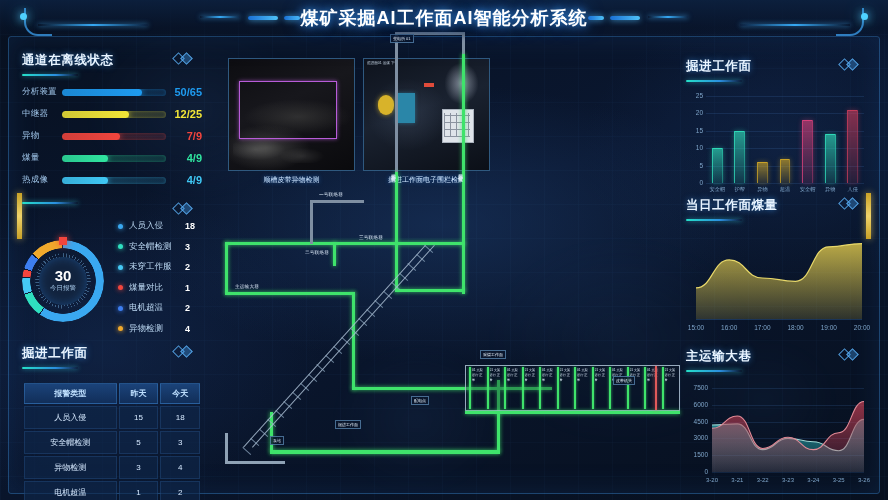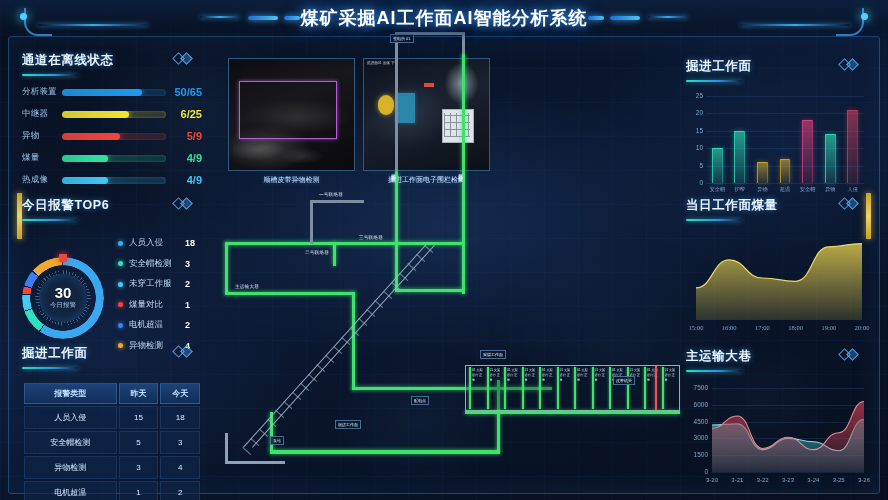--- a/index.html
+++ b/index.html
@@ -187,49 +187,48 @@
         <div class="prog-track" style="background: linear-gradient(90deg, rgba(30, 155, 240, 0.267), rgba(30, 155, 240, 0.133)); box-shadow: rgba(30, 155, 240, 0.333) 0px 0px 3px inset;">
           <div class="prog-fill" style="width: 77%; background: linear-gradient(90deg, rgba(30, 155, 240, 0.8), rgb(30, 155, 240)); box-shadow: rgba(30, 155, 240, 0.8) 0px 0px 6px;"></div>
         </div>
         <div class="prog-val" style="color: rgb(30, 155, 240);">50/65</div>
       </div>
       <div class="prog-row">
         <div class="prog-label">中继器</div>
         <div class="prog-track" style="background: linear-gradient(90deg, rgba(242, 230, 55, 0.267), rgba(242, 230, 55, 0.133)); box-shadow: rgba(242, 230, 55, 0.333) 0px 0px 3px inset;">
           <div class="prog-fill" style="width: 64%; background: linear-gradient(90deg, rgba(242, 230, 55, 0.8), rgb(242, 230, 55)); box-shadow: rgba(242, 230, 55, 0.8) 0px 0px 6px;"></div>
         </div>
-        <div class="prog-val" style="color: rgb(242, 230, 55);">6/25</div>
+        <div class="prog-val" style="color: rgb(242, 230, 55);">12/25</div>
       </div>
       <div class="prog-row">
         <div class="prog-label">异物</div>
         <div class="prog-track" style="background: linear-gradient(90deg, rgba(242, 69, 61, 0.267), rgba(242, 69, 61, 0.133)); box-shadow: rgba(242, 69, 61, 0.333) 0px 0px 3px inset;">
           <div class="prog-fill" style="width: 56%; background: linear-gradient(90deg, rgba(242, 69, 61, 0.8), rgb(242, 69, 61)); box-shadow: rgba(242, 69, 61, 0.8) 0px 0px 6px;"></div>
         </div>
-        <div class="prog-val" style="color: rgb(242, 69, 61);">5/9</div>
+        <div class="prog-val" style="color: rgb(242, 69, 61);">7/9</div>
       </div>
       <div class="prog-row">
         <div class="prog-label">煤量</div>
         <div class="prog-track" style="background: linear-gradient(90deg, rgba(48, 229, 160, 0.267), rgba(48, 229, 160, 0.133)); box-shadow: rgba(48, 229, 160, 0.333) 0px 0px 3px inset;">
           <div class="prog-fill" style="width: 44%; background: linear-gradient(90deg, rgba(48, 229, 160, 0.8), rgb(48, 229, 160)); box-shadow: rgba(48, 229, 160, 0.8) 0px 0px 6px;"></div>
         </div>
         <div class="prog-val" style="color: rgb(48, 229, 160);">4/9</div>
       </div>
       <div class="prog-row">
         <div class="prog-label">热成像</div>
         <div class="prog-track" style="background: linear-gradient(90deg, rgba(63, 200, 245, 0.267), rgba(63, 200, 245, 0.133)); box-shadow: rgba(63, 200, 245, 0.333) 0px 0px 3px inset;">
           <div class="prog-fill" style="width: 44%; background: linear-gradient(90deg, rgba(63, 200, 245, 0.8), rgb(63, 200, 245)); box-shadow: rgba(63, 200, 245, 0.8) 0px 0px 6px;"></div>
         </div>
         <div class="prog-val" style="color: rgb(63, 200, 245);">4/9</div>
       </div>
     </div>
 </div>
 
 <div class="panel" style="left:22px; top:197px; width:180px;">
   <div style="position:relative;">
-    <div class="p-title">今日报警TOP6</div>
     <div class="p-diamond">
         <i class="a"></i>
         <i class="b"></i>
       </div>
     <div class="p-underline"></div>
   </div>
   <div style="display:flex; align-items:center; margin-top:14px;">
     <div class="donut-wrap">
       <div class="donut-ring" id="donut-ring" style="background: conic-gradient(rgb(58, 168, 240) 0deg, rgb(58, 168, 240) 214.5deg, transparent 214.5deg, transparent 216deg, rgb(47, 224, 192) 216deg, rgb(47, 224, 192) 250.5deg, transparent 250.5deg, transparent 252deg, rgb(69, 201, 245) 252deg, rgb(69, 201, 245) 274.5deg, transparent 274.5deg, transparent 276deg, rgb(242, 69, 61) 276deg, rgb(242, 69, 61) 286.5deg, transparent 286.5deg, transparent 288deg, rgb(61, 126, 240) 288deg, rgb(61, 126, 240) 310.5deg, transparent 310.5deg, transparent 312deg, rgb(240, 169, 44) 312deg, rgb(240, 169, 44) 358.5deg, transparent 358.5deg, transparent 360deg); mask: radial-gradient(circle, transparent 56%, rgb(0, 0, 0) 57%);"></div>
       <div class="donut-ticks"></div>
@@ -474,21 +473,21 @@
       <div class="axis-lbl" style="left: 87.7143px; top: 94px; width: 22.5714px; text-align: center; font-size: 5.2px;">超温</div>
       <div style="position: absolute; left: 116.154px; top: 28.36px; width: 10.8343px; height: 62.64px; background: linear-gradient(rgba(214, 64, 122, 0.667), rgba(214, 64, 122, 0.133)); border-top: 1.5px solid rgb(214, 64, 122); border-left: 1px solid rgba(214, 64, 122, 0.8); border-right: 1px solid rgba(214, 64, 122, 0.4); box-shadow: rgba(214, 64, 122, 0.4) 0px 0px 5px;"></div>
       <div class="axis-lbl" style="left: 110.286px; top: 94px; width: 22.5714px; text-align: center; font-size: 5.2px;">安全帽</div>
       <div style="position: absolute; left: 138.726px; top: 42.28px; width: 10.8343px; height: 48.72px; background: linear-gradient(rgba(47, 217, 184, 0.667), rgba(47, 217, 184, 0.133)); border-top: 1.5px solid rgb(47, 217, 184); border-left: 1px solid rgba(47, 217, 184, 0.8); border-right: 1px solid rgba(47, 217, 184, 0.4); box-shadow: rgba(47, 217, 184, 0.4) 0px 0px 5px;"></div>
       <div class="axis-lbl" style="left: 132.857px; top: 94px; width: 22.5714px; text-align: center; font-size: 5.2px;">异物</div>
       <div style="position: absolute; left: 161.297px; top: 17.92px; width: 10.8343px; height: 73.08px; background: linear-gradient(rgba(194, 59, 90, 0.667), rgba(194, 59, 90, 0.133)); border-top: 1.5px solid rgb(194, 59, 90); border-left: 1px solid rgba(194, 59, 90, 0.8); border-right: 1px solid rgba(194, 59, 90, 0.4); box-shadow: rgba(194, 59, 90, 0.4) 0px 0px 5px;"></div>
       <div class="axis-lbl" style="left: 155.429px; top: 94px; width: 22.5714px; text-align: center; font-size: 5.2px;">人侵</div>
     </div>
 </div>
 
-<div class="panel" style="left:686px; top:197px; width:182px;font-family:Liberation Serif, serif;">
+<div class="panel" style="left:686px; top:197px; width:182px;">
   <div style="position:relative;">
     <div class="p-title">当日工作面煤量</div>
     <div class="p-diamond">
         <i class="a"></i>
         <i class="b"></i>
       </div>
     <div class="p-underline"></div>
   </div>
   <div id="area-chart" style="position:relative; width:182px; height:104px; margin-top:10px;">
       <svg width="182" height="104" style="position: absolute; left: 0px; top: 0px;">

